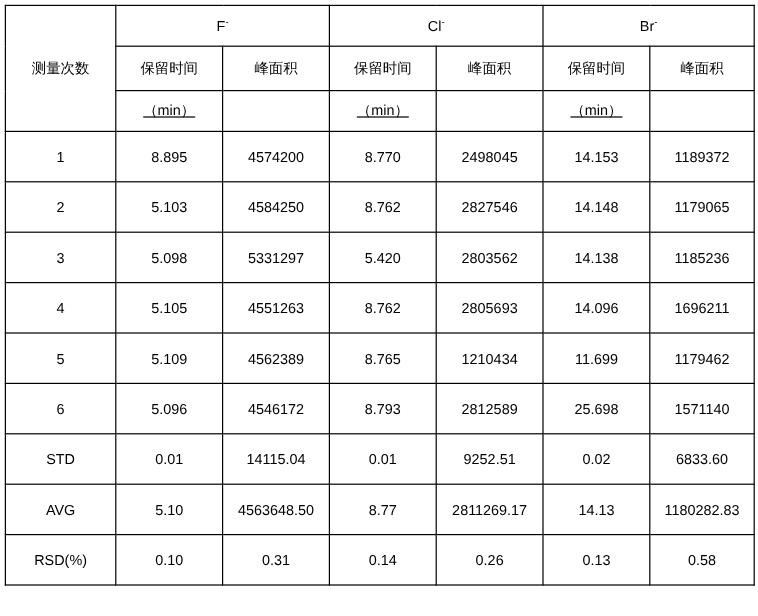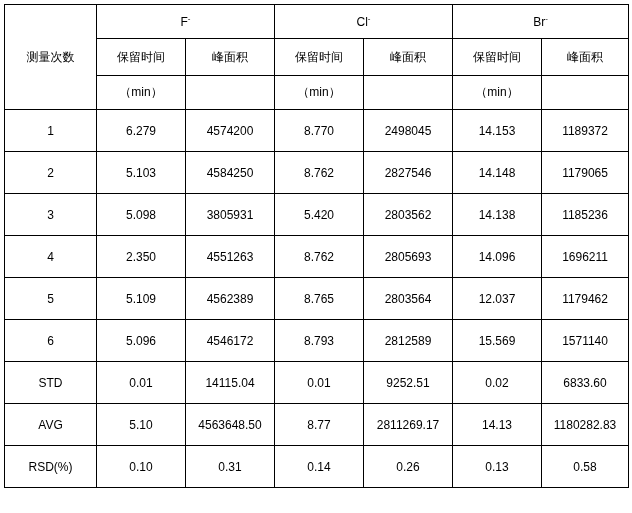--- a/index.html
+++ b/index.html
@@ -45,20 +45,21 @@
     font-size: 13px;
   }
   .h-sub {
     height: 36px;
     font-size: 12px;
     margin-top: 12px;
   }
   .h-unit {
     height: 33px;
     font-size: 12px;
+    text-decoration: underline;
   }
   .rowcell {
     height: 41px;
     font-size: 12.5px;
   }
   .corner {
     font-size: 13px;
   }
   sup.ion-charge {
     font-size: 8px;
@@ -108,70 +109,70 @@
         <td class="h-unit">（min）</td>
         <td class="h-unit"></td>
         <td class="h-unit">（min）</td>
         <td class="h-unit"></td>
         <td class="h-unit">（min）</td>
         <td class="h-unit"></td>
       </tr>
 
       <tr>
         <td class="rowcell">1</td>
-        <td class="rowcell">6.279</td>
+        <td class="rowcell">8.895</td>
         <td class="rowcell">4574200</td>
         <td class="rowcell">8.770</td>
         <td class="rowcell">2498045</td>
         <td class="rowcell">14.153</td>
         <td class="rowcell">1189372</td>
       </tr>
       <tr>
         <td class="rowcell">2</td>
         <td class="rowcell">5.103</td>
         <td class="rowcell">4584250</td>
         <td class="rowcell">8.762</td>
         <td class="rowcell">2827546</td>
         <td class="rowcell">14.148</td>
         <td class="rowcell">1179065</td>
       </tr>
       <tr>
         <td class="rowcell">3</td>
         <td class="rowcell">5.098</td>
-        <td class="rowcell">3805931</td>
+        <td class="rowcell">5331297</td>
         <td class="rowcell">5.420</td>
         <td class="rowcell">2803562</td>
         <td class="rowcell">14.138</td>
         <td class="rowcell">1185236</td>
       </tr>
       <tr>
         <td class="rowcell">4</td>
-        <td class="rowcell">2.350</td>
+        <td class="rowcell">5.105</td>
         <td class="rowcell">4551263</td>
         <td class="rowcell">8.762</td>
         <td class="rowcell">2805693</td>
         <td class="rowcell">14.096</td>
         <td class="rowcell">1696211</td>
       </tr>
       <tr>
         <td class="rowcell">5</td>
         <td class="rowcell">5.109</td>
         <td class="rowcell">4562389</td>
         <td class="rowcell">8.765</td>
-        <td class="rowcell">2803564</td>
-        <td class="rowcell">12.037</td>
+        <td class="rowcell">1210434</td>
+        <td class="rowcell">11.699</td>
         <td class="rowcell">1179462</td>
       </tr>
       <tr>
         <td class="rowcell">6</td>
         <td class="rowcell">5.096</td>
         <td class="rowcell">4546172</td>
         <td class="rowcell">8.793</td>
         <td class="rowcell">2812589</td>
-        <td class="rowcell">15.569</td>
+        <td class="rowcell">25.698</td>
         <td class="rowcell">1571140</td>
       </tr>
       <tr>
         <td class="rowcell">STD</td>
         <td class="rowcell">0.01</td>
         <td class="rowcell">14115.04</td>
         <td class="rowcell">0.01</td>
         <td class="rowcell">9252.51</td>
         <td class="rowcell">0.02</td>
         <td class="rowcell">6833.60</td>

